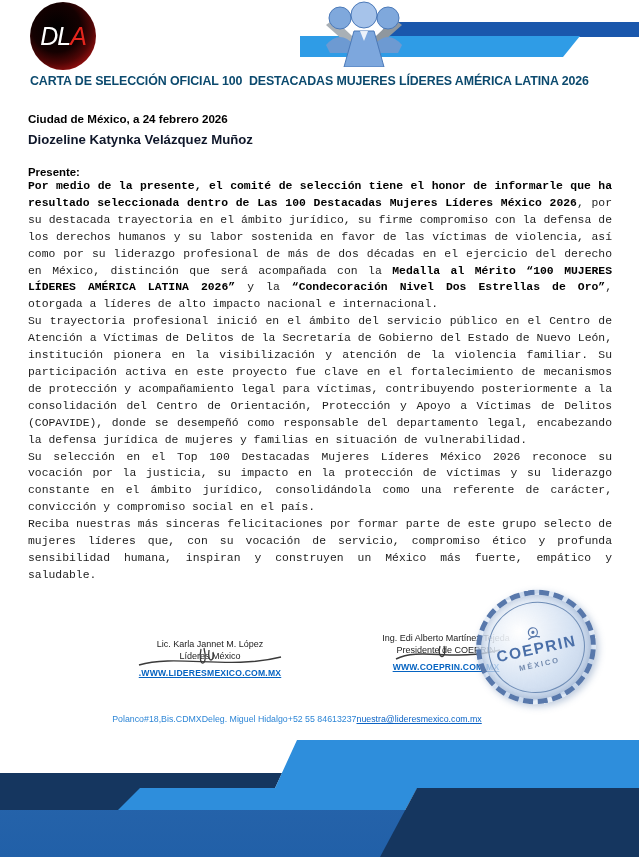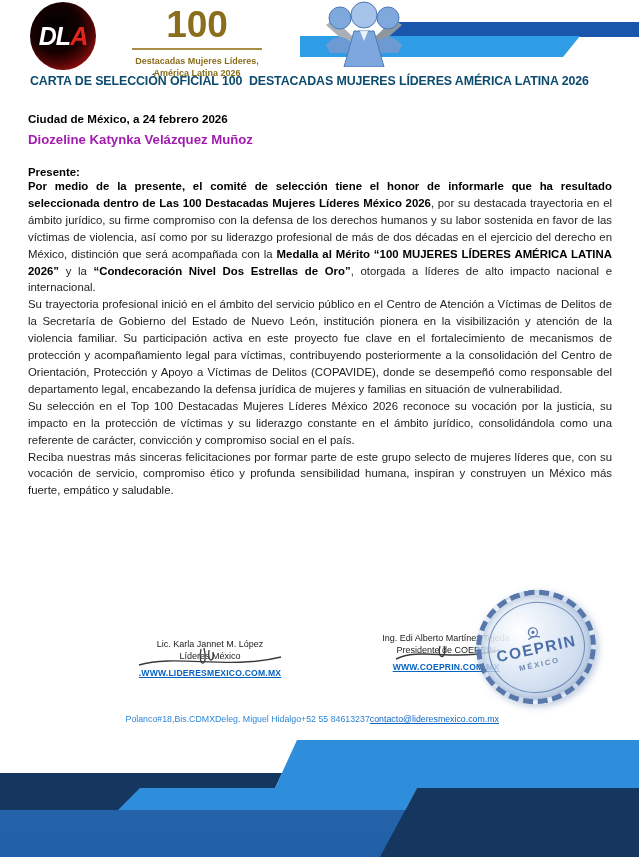--- a/index.html
+++ b/index.html
@@ -3,44 +3,44 @@
 <meta charset="utf-8">
 <style>
   html,body { margin:0; padding:0; background:#ffffff; }
   body { width:639px; height:857px; font-family:"Liberation Sans", sans-serif; }
   .page { position:relative; width:639px; height:857px; background:#fff; overflow:hidden; }
 
   
   .logo-dla { position:absolute; left:30px; top:2px; width:66px; height:68px; border-radius:50%;
     background: radial-gradient(circle at 40% 38%, #000 0%, #140101 42%, #4e0606 62%, #9e1010 80%, #c21a1a 90%, #7c0c0c 100%);
     display:flex; align-items:center; justify-content:center; }
-  .logo-dla .dla-text { font-style:italic; font-weight:700; font-size:25px; letter-spacing:-1px; line-height:1; }
+  .logo-dla .dla-text { font-style:italic; font-weight:400; font-size:25px; letter-spacing:-1px; line-height:1; }
   .dla-dl { color:#ffffff; }
   .dla-a  { color:#e5251d; }
 
   .program-badge { position:absolute; left:122px; top:6px; width:150px; text-align:center; color:#8a6e1c; }
   .p-num  { font-size:37px; font-weight:800; line-height:1.05; }
   .p-rule { height:2px; background:#a88e45; margin:3px 10px 5px 10px; }
   .p-cap  { font-size:9px; font-weight:700; line-height:1.35; }
 
   .ribbon { position:absolute; left:290px; top:0; width:349px; height:70px; }
   .ribbon-layer { position:absolute; inset:0; }
   .ribbon-dark  { background:#1a57ac; clip-path:polygon(97px 22px,349px 22px,349px 37px,89px 37px); }
   .ribbon-light { background:#2f9ce6; clip-path:polygon(10px 36px,290px 36px,273px 57px,10px 57px); }
   .emblem { position:absolute; left:26px; top:1px; }
 
   .doc-title { position:absolute; left:30px; top:74px; width:575px; font-size:12.4px; font-weight:700;
     color:#0c4a6e; letter-spacing:-0.1px; white-space:pre-wrap; }
 
   
   .letter-body { position:absolute; left:28px; top:112px; width:584px; font-size:11.4px; color:#1d1d1d; }
   .date { text-align:left; padding-right:30px; font-weight:700; font-size:11.6px; color:#000; }
-  .recipient  { margin-top:7px; font-size:13.2px; font-weight:700; color:#a21caf; }
+  .recipient  { margin-top:7px; font-size:13.2px; font-weight:700; color:#0f172a; }
   .salutation { margin-top:19px; font-weight:700; color:#000; }
-  .letter-body p { margin:0; text-align:justify; line-height:16.9px; }
+  .letter-body p { margin:0; text-align:justify; line-height:16.9px;font-family:Liberation Mono, monospace; }
   .p1 { margin-top:16px; }
   .p2 { margin-top:28px; }
   .p3 { margin-top:11px; }
   .p4 { margin-top:11px; }
   .b  { font-weight:700; color:#000; }
   .closing { margin-top:13px; text-align:left; }
 
   
   .sig { position:absolute; text-align:center; font-size:9px; color:#222; line-height:12px; }
   .sig-left  { left:126px; top:638px; width:168px; }
@@ -56,21 +56,21 @@
   .seal-outer { box-sizing:border-box; width:120px; height:114px; border-radius:50%; border:5px dashed #5878ab;
     background: radial-gradient(circle at 38% 32%, rgba(255,255,255,0.95) 0%, rgba(199,216,238,0.75) 55%, rgba(138,166,205,0.6) 100%);
     box-shadow: inset 0 0 10px rgba(70,100,150,0.35), 2px 3px 7px rgba(110,140,180,0.45);
     display:flex; align-items:center; justify-content:center; }
   .seal-inner { box-sizing:border-box; width:97px; height:91px; border:1px solid #6e8cb5; border-radius:50%;
     display:flex; flex-direction:column; align-items:center; justify-content:center; }
   .seal-name { font-size:15.5px; font-weight:800; letter-spacing:1.5px; color:#4a6fa8; }
   .seal-country { font-size:7.5px; font-weight:700; letter-spacing:2px; color:#7189ad; margin-top:2px; }
 
   
-  .contacts { position:absolute; left:95px; top:714px; width:404px; display:flex; justify-content:flex-end;
+  .contacts { position:absolute; left:95px; top:714px; width:404px; display:flex; justify-content:center;
     align-items:baseline; font-size:8.8px; color:#2e86d6; }
   .contact-email { color:#0b63c5; text-decoration:underline; }
 
   
   .footer-art { position:absolute; left:0; bottom:0; width:639px; height:117px; }
   .fg { position:absolute; inset:0; }
   .fg-navy-left  { background:#15365f; clip-path:polygon(0px 33px,282px 33px,265px 70px,0px 70px); }
   .fg-light-main { background:#2e8edc; clip-path:polygon(297px 0px,639px 0px,639px 48px,417px 48px,405px 70px,265px 70px); }
   .fg-light-para { background:#2e8edc; clip-path:polygon(140px 48px,417px 48px,405px 70px,118px 70px); }
   .fg-mid        { background:linear-gradient(180deg,#2a66ac,#2160a8); clip-path:polygon(0px 70px,639px 70px,639px 117px,0px 117px); }
@@ -78,26 +78,20 @@
 </style>
 </head>
 <body>
 
 <div class="page">
 
   <div class="logo-dla">
     <span class="dla-text"><span class="dla-dl">DL</span><span class="dla-a">A</span></span>
   </div>
 
-  <div class="program-badge">
-    <div class="p-num">100</div>
-    <div class="p-rule"></div>
-    <div class="p-cap">Destacadas Mujeres Líderes,</div>
-    <div class="p-cap">América Latina 2026</div>
-  </div>
 
   <div class="ribbon">
     <div class="ribbon-layer ribbon-dark"></div>
     <div class="ribbon-layer ribbon-light"></div>
     <svg class="emblem" width="96" height="66" viewBox="0 0 96 66">
       <path d="M10 24 L46 56 L52 50 L18 18 Z" fill="#a9b0b6"></path>
       <path d="M86 24 L50 56 L44 50 L78 18 Z" fill="#8f979e"></path>
       <circle cx="24" cy="17" r="11" fill="#7fa8dc" stroke="#4b79b8" stroke-width="1"></circle>
       <path d="M10 44 Q24 28 38 44 L34 52 L14 52 Z" fill="#6d9ad2"></path>
       <circle cx="72" cy="17" r="11" fill="#7fa8dc" stroke="#4b79b8" stroke-width="1"></circle>
@@ -152,21 +146,21 @@
         <div class="seal-country">MÉXICO</div>
       </div>
     </div>
   </div>
 
   <div class="contacts">
     <span>Polanco#18,Bis.</span>
     <span>CDMX</span>
     <span>Deleg. Miguel Hidalgo</span>
     <span>+52 55 84613237</span>
-    <a class="contact-email" href="#">contacto@lideresmexico.com.mx</a>
+    <a class="contact-email" href="#">nuestra@lideresmexico.com.mx</a>
   </div>
 
   <div class="footer-art">
     <div class="fg fg-navy-left"></div>
     <div class="fg fg-light-main"></div>
     <div class="fg fg-light-para"></div>
     <div class="fg fg-mid"></div>
     <div class="fg fg-navy-right"></div>
   </div>
 

